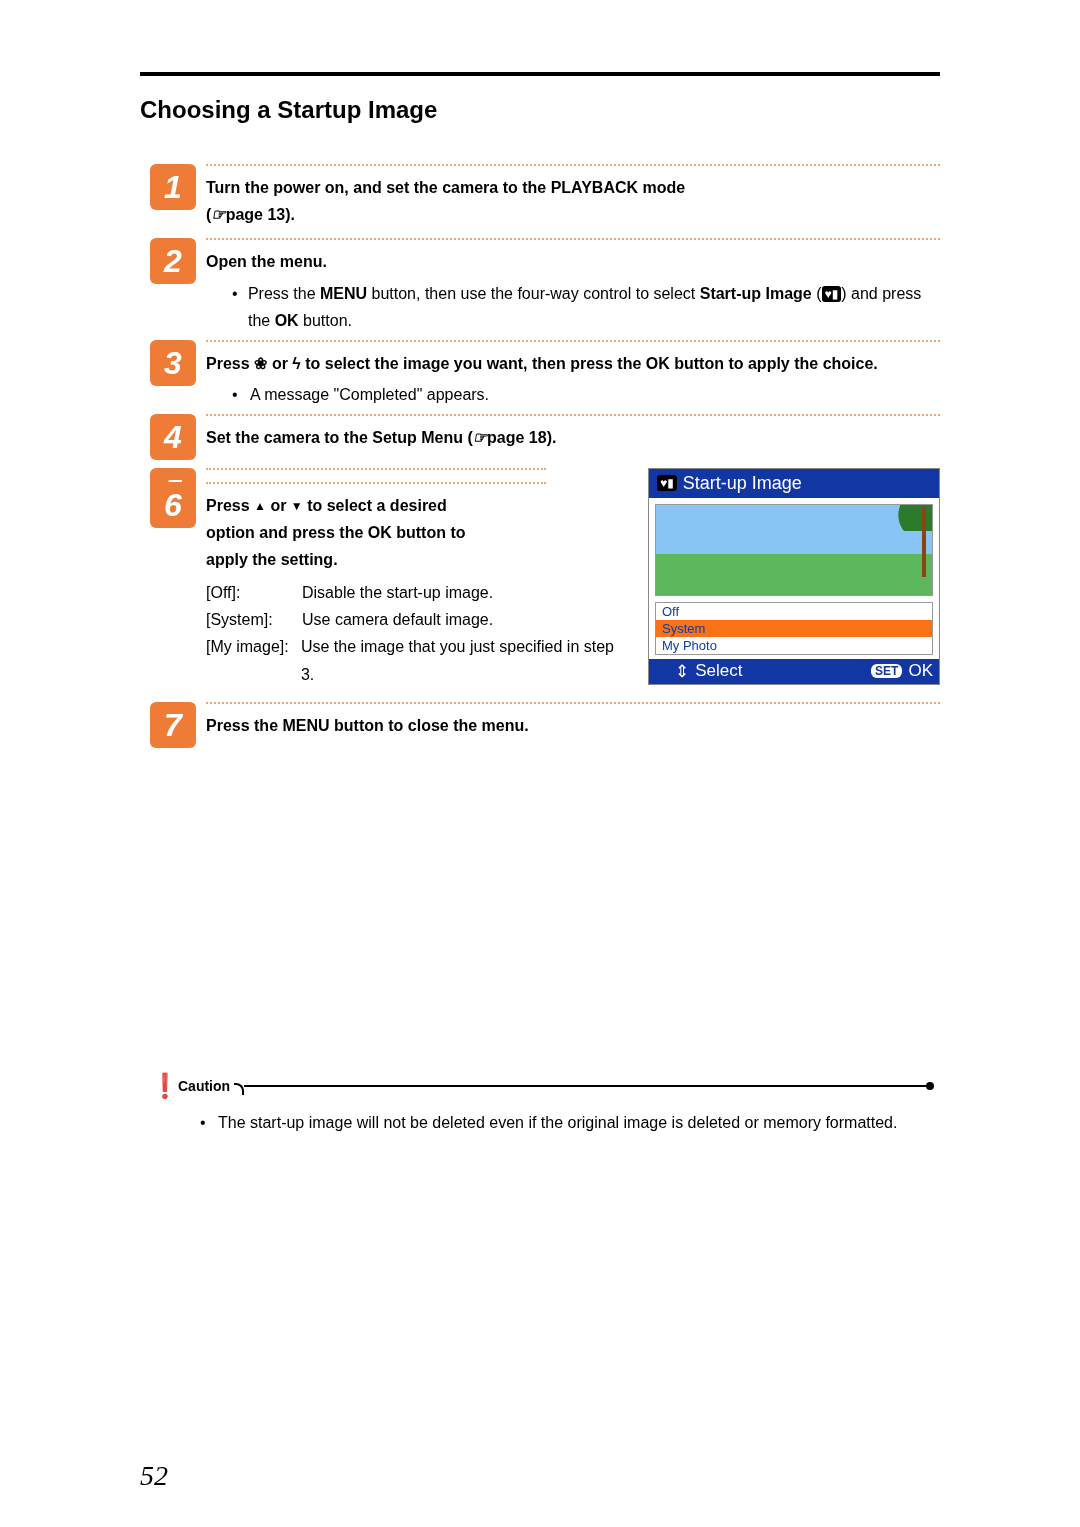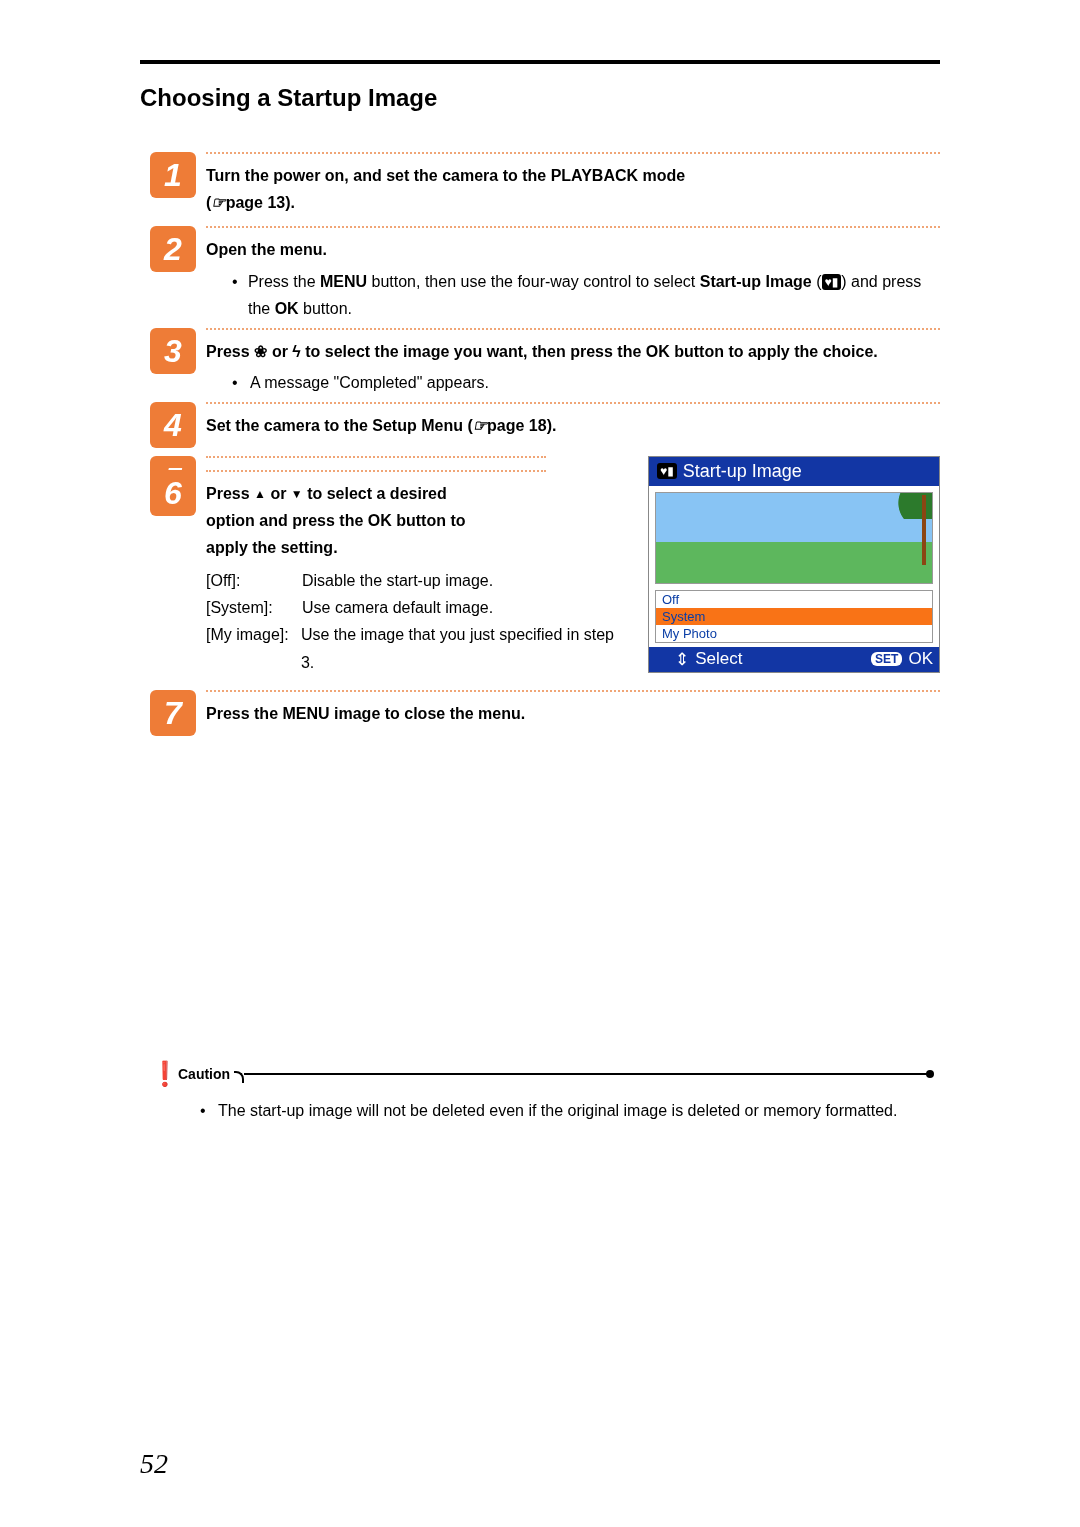--- a/index.html
+++ b/index.html
@@ -4,21 +4,21 @@
 <style>
   body {
     margin: 0;
     padding: 0;
     font-family: Arial, Helvetica, sans-serif;
     background: #fff;
     width: 1080px;
   }
   .page {
     width: 800px;
-    margin: 0 auto;
+    margin: 12px auto;
     padding: 60px 0 0 0;
     position: relative;
     min-height: 1450px;
   }
   .topbar {
     height: 4px;
     background: #000;
     width: 100%;
     margin-bottom: 20px;
   }
@@ -314,21 +314,21 @@
             <span>OK</span>
           </span>
         </div>
       </div>
     </div>
 
     <div class="step" style="margin-top:10px;">
       <div class="dotted"></div>
       <div class="numbox">7</div>
       <div class="step-body">
-        <span class="step-head">Press the MENU image to close the menu.</span>
+        <span class="step-head">Press the MENU button to close the menu.</span>
       </div>
     </div>
 
   </div>
 
   <div class="caution-block">
     <div class="caution-head">
       <span class="caution-icon">❗</span>
       <span class="caution-label">Caution</span>
       <span style="width:8px;border-top:2px solid #000;height:10px;border-right:2px solid #000;border-top-right-radius:8px;margin-top:6px;"></span>

